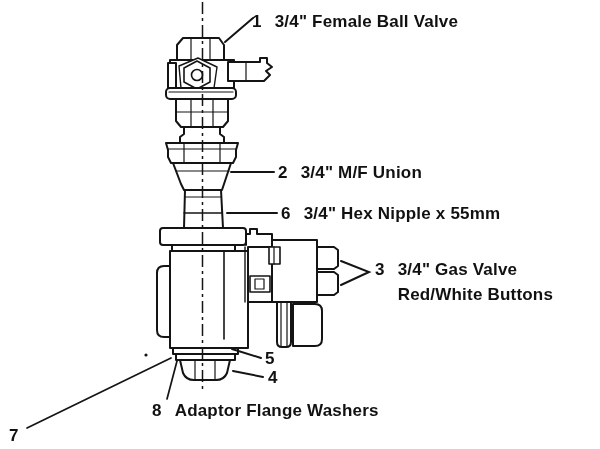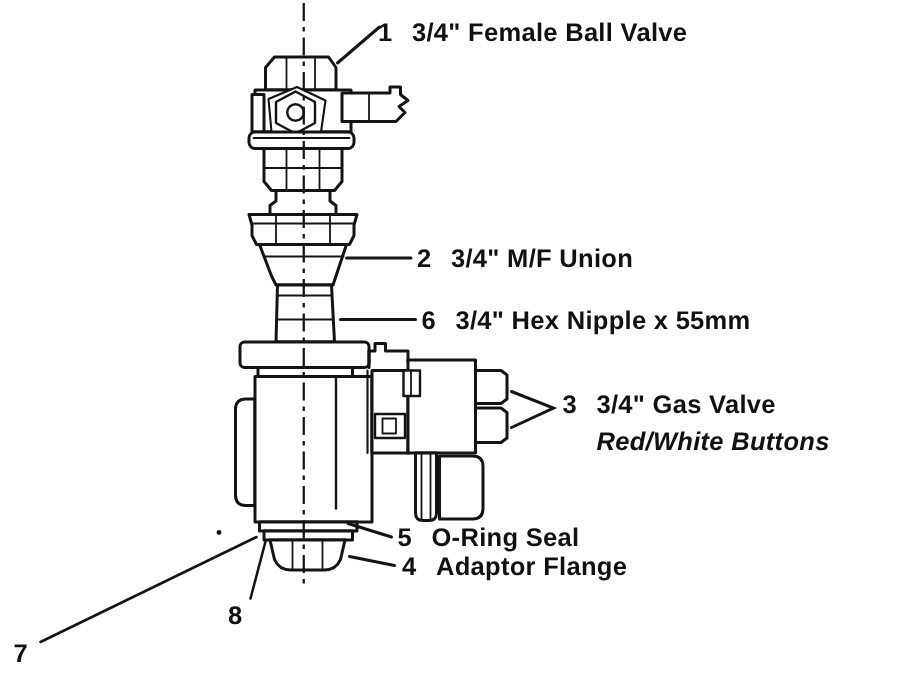--- a/index.html
+++ b/index.html
@@ -7,21 +7,21 @@
     position:relative;width:600px;height:449px;background:#ffffff;
     font-family:"Liberation Sans","DejaVu Sans",sans-serif;overflow:hidden;
   }
   #diagram-svg{position:absolute;left:0;top:0;}
   .plabel{
     position:absolute;display:flex;align-items:flex-start;
     font-weight:700;font-size:17px;line-height:1.15;color:#111;
     white-space:nowrap;letter-spacing:.2px;
   }
   .pnum{margin-right:13px;}
-  .ptext .l2{margin-top:5px;font-style:italic;}
+  .ptext .l2{margin-top:5px;}
   svg path, svg line, svg rect, svg polygon, svg circle{vector-effect:non-scaling-stroke;}
 </style>
 </head>
 <body>
 
 <div id="stage">
 
   <svg id="diagram-svg" width="600" height="449" viewBox="0 0 600 449">
 
     <g stroke="#141414" fill="#ffffff" stroke-width="2" stroke-linejoin="round" stroke-linecap="round">
@@ -144,29 +144,28 @@
   <div class="plabel" style="left:375px;top:260px">
     <span class="pnum">3</span>
     <span class="ptext">
       <span style="display:block">3/4" Gas Valve</span>
       <span style="display:block" class="l2">Red/White Buttons</span>
     </span>
   </div>
 
   <div class="plabel" style="left:265px;top:349px">
     <span class="pnum">5</span>
-    <span class="ptext">O-Ring Seal</span>
   </div>
 
   <div class="plabel" style="left:268px;top:368px">
     <span class="pnum">4</span>
-    <span class="ptext">Adaptor Flange</span>
   </div>
 
   <div class="plabel" style="left:152px;top:401px">
     <span class="pnum">8</span>
+    <span class="ptext">Adaptor Flange Washers</span>
   </div>
 
   <div class="plabel" style="left:9px;top:426px">
     <span class="pnum">7</span>
   </div>
 
 </div>
 
 </body></html>

